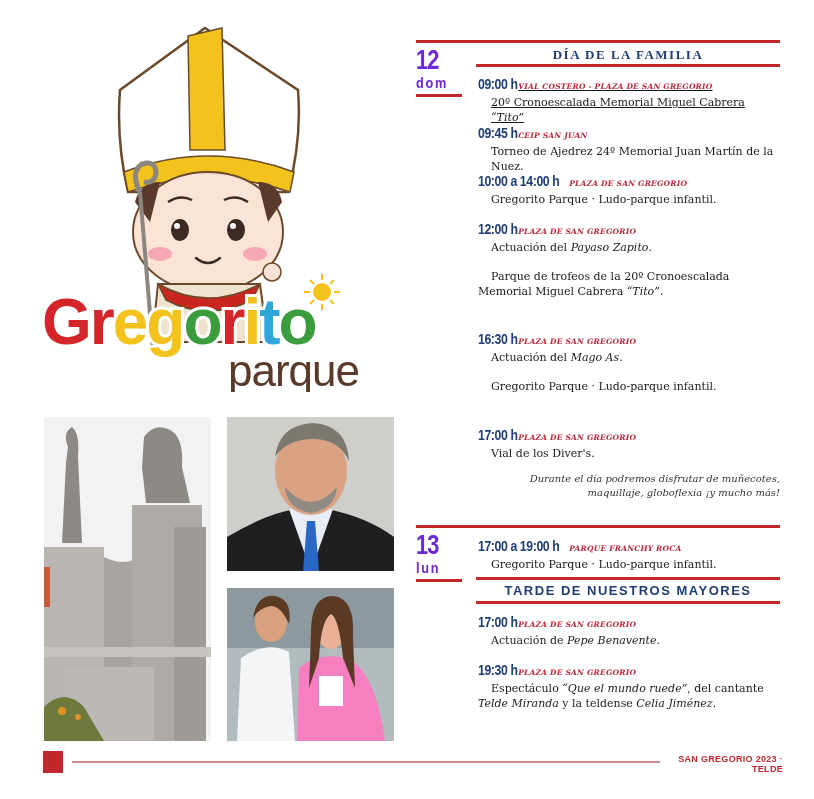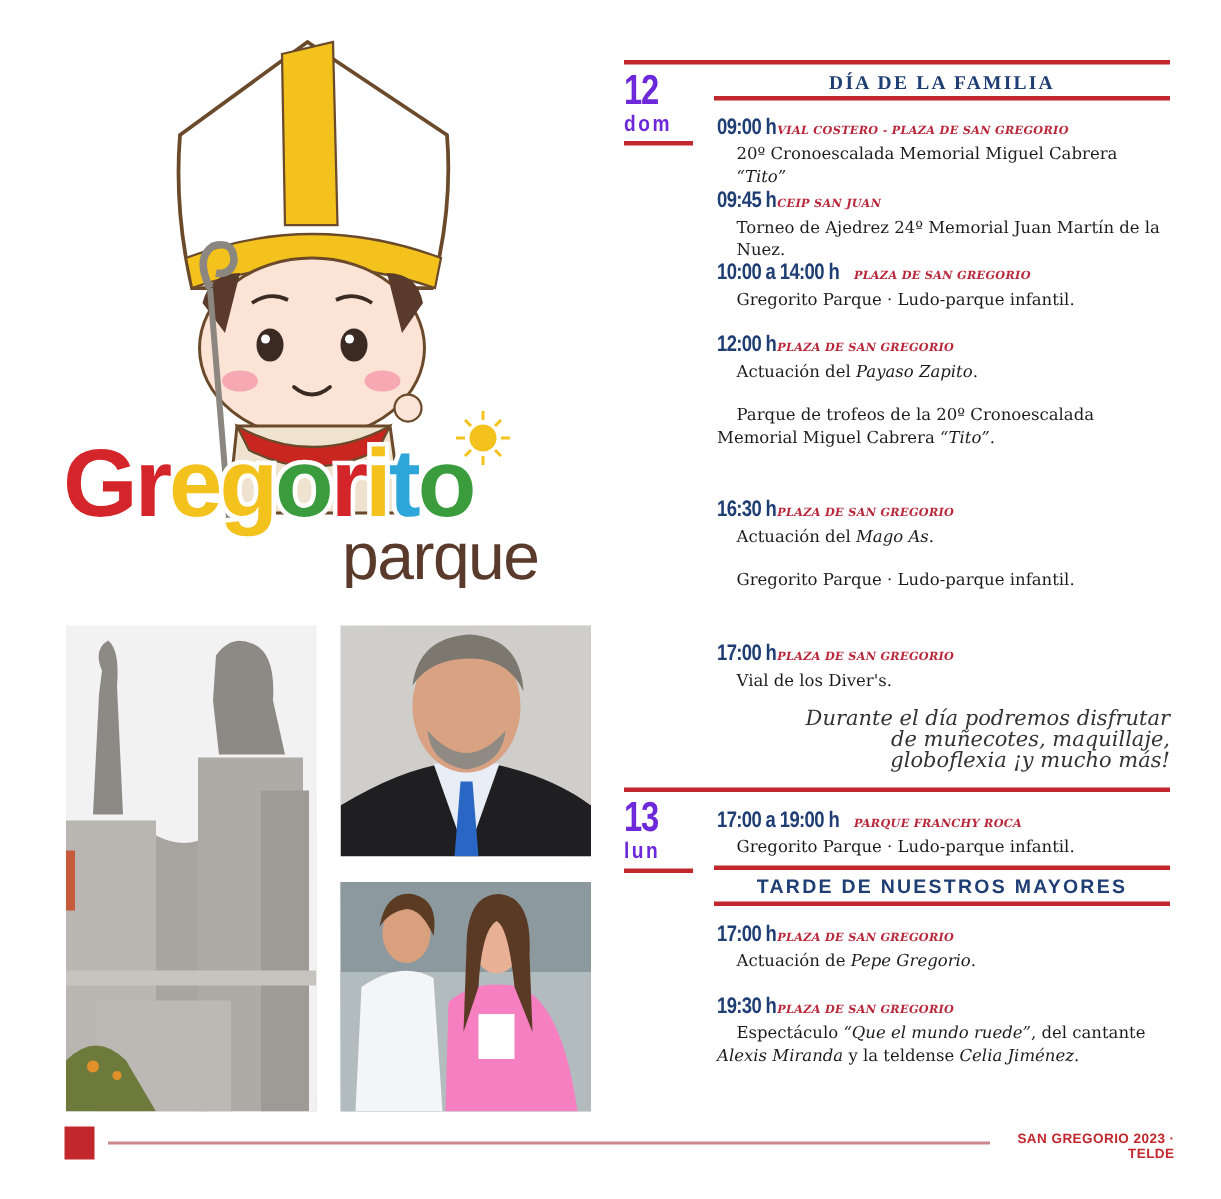--- a/index.html
+++ b/index.html
@@ -43,21 +43,21 @@
     color: #b8283a; font-size: 7.5px; text-transform: uppercase; letter-spacing: 0.2px;
     margin-left: -8px;
   }
   .event .desc { font-size: 11px; line-height: 15px; margin-top: 2px; padding-left: 13px; text-indent: 0; color: #1b1b1b; }
   .event .desc.wrap { padding-left: 0; text-indent: 13px; }
   .event .desc b { font-weight: 400; }
   .event .desc i { font-style: italic; }
 
   .note {
     position: absolute; right: 34px; top: 472px; width: 260px; text-align: right;
-    font-style: italic; font-size: 14px; line-height: 14px; color: #333;
+    font-style: italic; font-size: 10px; line-height: 14px; color: #333;
   }
 
   
   .footer-logo { position: absolute; left: 43px; top: 751px; width: 20px; height: 22px; background: #c1272d; }
   .footer-rule { position: absolute; left: 72px; top: 761px; width: 588px; height: 2px; background: #c98a8e; }
   .footer-text {
     position: absolute; left: 668px; top: 754px; width: 115px; text-align: right;
     font-family: "Liberation Sans", sans-serif; font-weight: 700; color: #c1272d;
     font-size: 9px; letter-spacing: 0.3px; text-transform: uppercase;
   }
@@ -168,21 +168,21 @@
   <div class="day-num">
     <span class="n">12</span>
     <span class="d">dom</span>
     <div class="u"></div>
   </div>
   <div class="section-title" style="top: 7px; font-family: Liberation Serif, serif;">Día de la Familia</div>
   <div class="section-rule" style="top: 24px;"></div>
 </div>
 
 <div id="day12-events">
-    <div class="event" style="top: 74px; left: 478px;">
+    <div class="event" style="top: 74px; left: 478px; text-decoration: underline;">
       <div><span class="time">09:00 h</span><span class="loc">Vial Costero - Plaza de San Gregorio</span></div>
       <div class="desc">20º Cronoescalada Memorial Miguel Cabrera <i>“Tito”</i></div>
     </div>
     <div class="event" style="top: 123px; left: 478px;">
       <div><span class="time">09:45 h</span><span class="loc">CEIP San Juan</span></div>
       <div class="desc">Torneo de Ajedrez 24º Memorial Juan Martín de la Nuez.</div>
     </div>
     <div class="event" style="top: 171px; left: 478px;">
       <div><span class="time">10:00 a 14:00 h</span><span class="loc">Plaza de San Gregorio</span></div>
       <div class="desc"><b>Gregorito Parque</b> · Ludo-parque infantil.</div>
@@ -220,23 +220,23 @@
   <div class="section-rule" style="top: 76px;"></div>
 </div>
 
 <div id="day13-events">
     <div class="event" style="top: 536px; left: 478px;">
       <div><span class="time">17:00 a 19:00 h</span><span class="loc">Parque Franchy Roca</span></div>
       <div class="desc"><b>Gregorito Parque</b> · Ludo-parque infantil.</div>
     </div>
     <div class="event" style="top: 612px; left: 478px;">
       <div><span class="time">17:00 h</span><span class="loc">Plaza de San Gregorio</span></div>
-      <div class="desc">Actuación de <b><i>Pepe Gregorio</i></b>.</div>
+      <div class="desc">Actuación de <b><i>Pepe Benavente</i></b>.</div>
     </div>
     <div class="event" style="top: 660px; left: 478px;">
       <div><span class="time">19:30 h</span><span class="loc">Plaza de San Gregorio</span></div>
-      <div class="desc wrap">Espectáculo <b><i>“Que el mundo ruede”</i></b>, del cantante <i>Alexis Miranda</i> y la teldense <i>Celia Jiménez</i>.</div>
+      <div class="desc wrap">Espectáculo <b><i>“Que el mundo ruede”</i></b>, del cantante <i>Telde Miranda</i> y la teldense <i>Celia Jiménez</i>.</div>
     </div>
   </div>
 
 <div class="footer-logo"></div>
 <div class="footer-rule"></div>
 <div class="footer-text">San Gregorio 2023 · Telde</div>
 
 </body></html>

